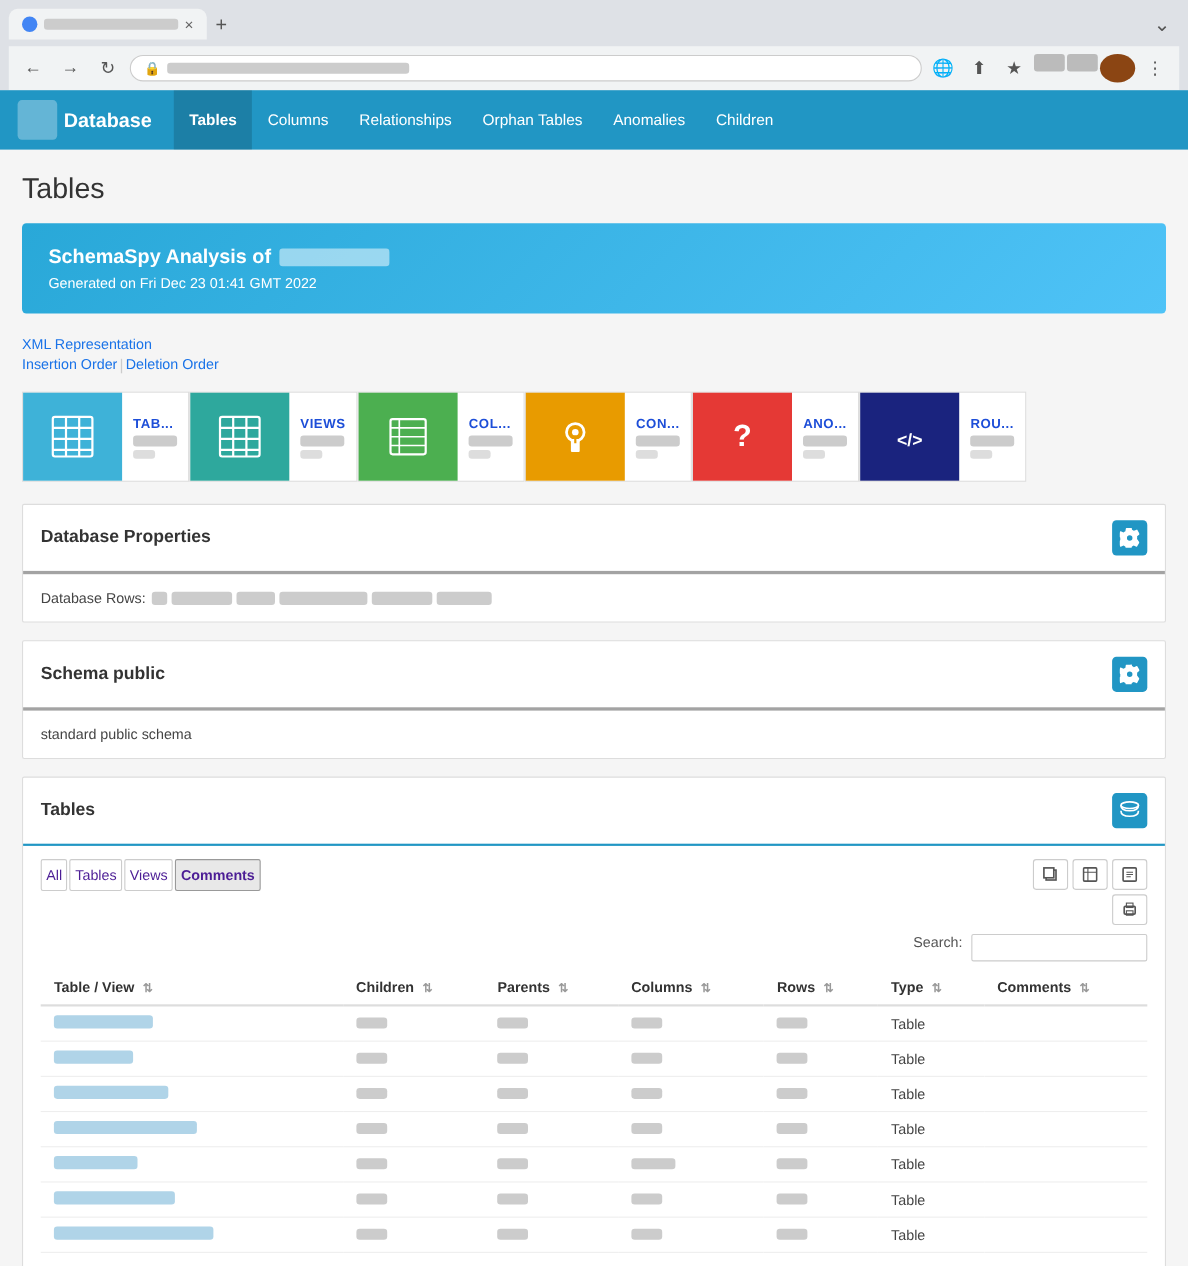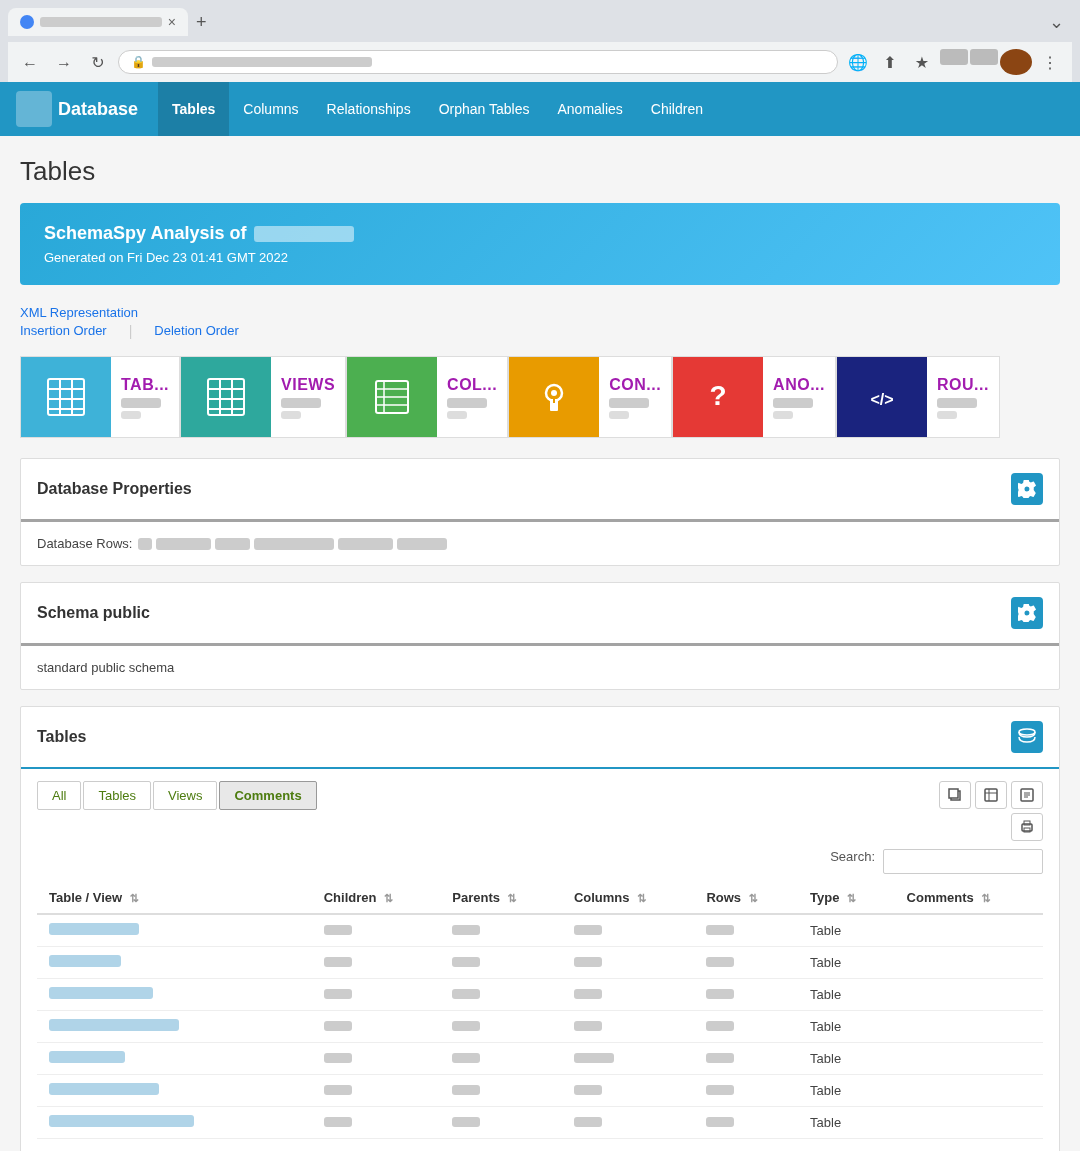--- a/index.html
+++ b/index.html
@@ -233,23 +233,23 @@
     .stat-card-icon.columns-icon { background: #4caf50; }
     .stat-card-icon.constraints-icon { background: #e89b00; }
     .stat-card-icon.anomalies-icon { background: #e53935; }
     .stat-card-icon.routines-icon { background: #1a237e; }
     .stat-card-info {
       padding: 8px 10px;
       display: flex;
       flex-direction: column;
     }
     .stat-card-label {
-      font-size: 16px;
+      font-size: 12px;
       font-weight: bold;
-      color: #a21caf;
+      color: #1d4ed8;
       letter-spacing: 0.5px;
     }
     .stat-card-value {
       width: 40px;
       height: 10px;
       background: #ccc;
       border-radius: 3px;
       margin-top: 4px;
     }
     .stat-card-extra {
@@ -354,26 +354,26 @@
       display: flex;
       justify-content: space-between;
       align-items: flex-start;
       padding: 12px 16px 0 16px;
     }
     .filter-tabs {
       display: flex;
       gap: 2px;
     }
     .filter-tab {
-      padding: 6px 14px;
+      padding: 6px 4px;
       border: 1px solid #ccc;
       background: white;
       cursor: pointer;
       font-size: 13px;
-      color: #4d7c0f;
+      color: #4c1d95;
       border-radius: 2px;
     }
     .filter-tab.active {
       background: #e8e8e8;
       font-weight: bold;
       border-color: #999;
     }
 
     .export-btns {
       display: flex;
@@ -520,21 +520,21 @@
     <div class="hero-banner">
       <div class="hero-title">
         <span>SchemaSpy Analysis of</span>
         <span class="hero-title-redacted"></span>
       </div>
       <div class="hero-subtitle">Generated on Fri Dec 23 01:41 GMT 2022</div>
     </div>
 
     <div class="links-section">
       <a href="#">XML Representation</a>
-      <span style="display:inline-flex;gap:20px;">
+      <span style="display:inline-flex;gap:0;">
         <a href="#">Insertion Order</a>
         <span style="color:#ccc;margin:0 2px;">|</span>
         <a href="#">Deletion Order</a>
       </span>
     </div>
 
     <div class="stats-cards">
 
       <div class="stat-card">
         <div class="stat-card-icon tables-icon">

